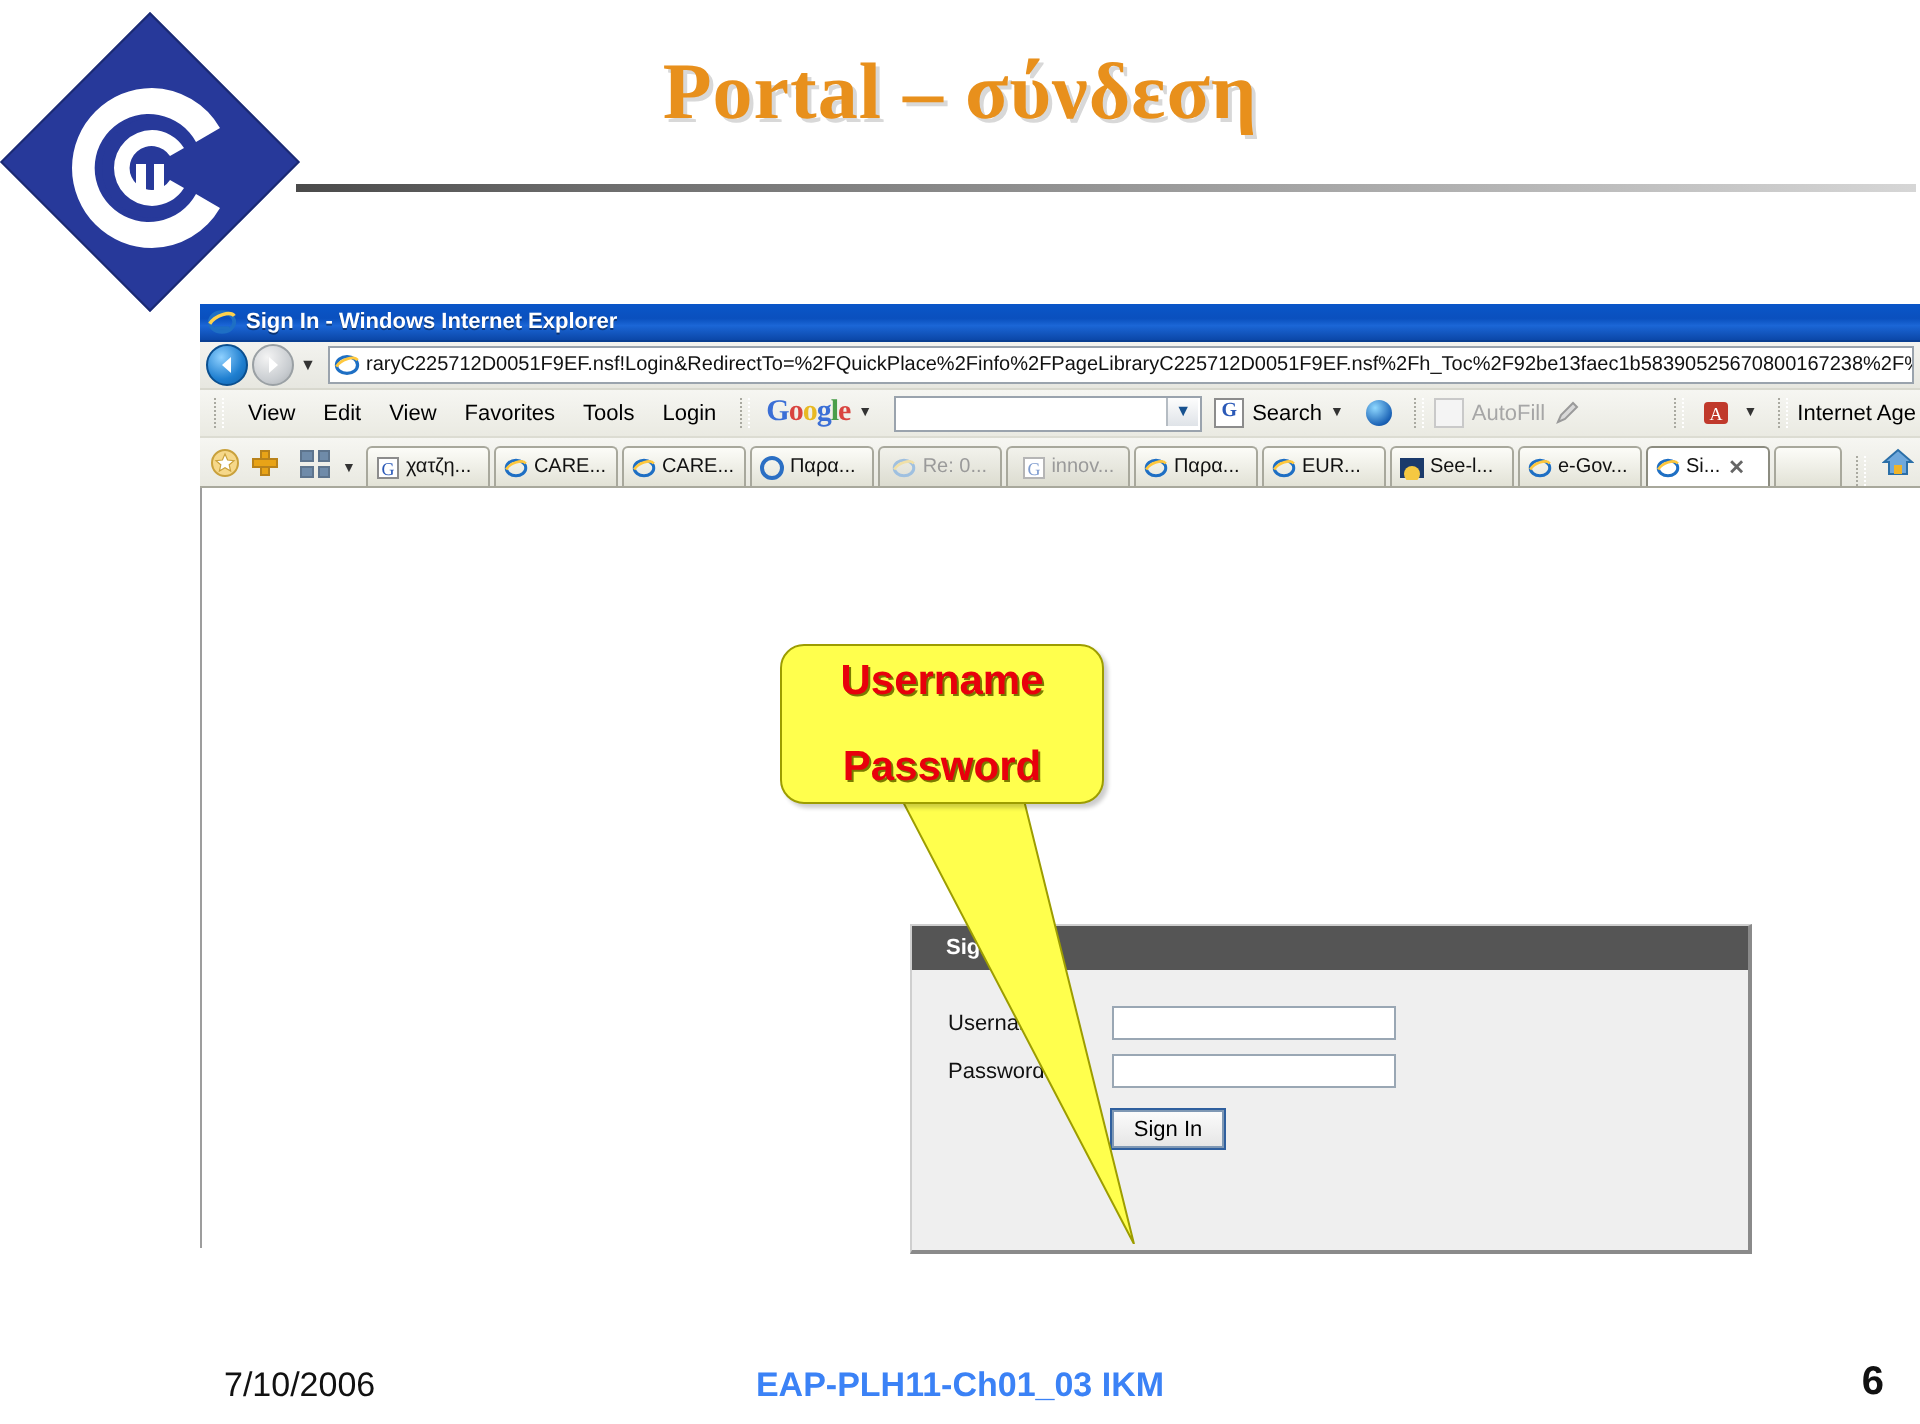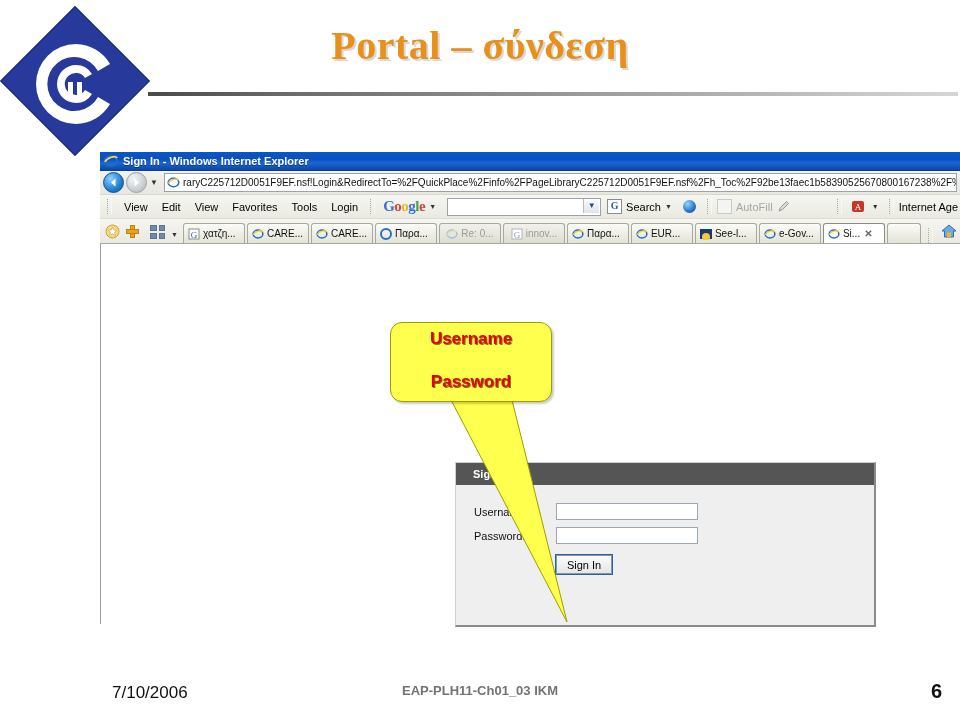--- a/index.html
+++ b/index.html
@@ -165,35 +165,35 @@
 
   
   .callout-wrap { position: absolute; left: 289px; top: 78px; width: 290px; height: 300px; pointer-events: none; }
   .callout-box {
     position: absolute; left: 0; top: 0; width: 160px; height: 78px;
     background: #FFFF4D; border: 1px solid #9d9d00;
     border-radius: 12px;
     box-shadow: 2px 2px 2px rgba(0,0,0,.2);
   }
   .callout-text {
-    color: #E8000C; font-weight: bold; font-size: 17px; text-align: center;
+    color: #E8000C; font-weight: bold; font-size: 21px; text-align: center;
     text-shadow: 1px 1px 0 #7a7a00;
   }
   .callout-text.t1 { position: absolute; left: 0; top: 6px; width: 160px; }
   .callout-text.t2 { position: absolute; left: 0; top: 49px; width: 160px; }
   .callout-tail { position: absolute; left: 0; top: 0; width: 290px; height: 300px; }
 
   
   .footer-date {
     position: absolute; left: 112px; top: 683px;
     font-size: 17px; font-weight: normal; color: #111;
   }
   .footer-center {
     position: absolute; left: 0; top: 683px; width: 960px; text-align: center;
-    font-size: 13px; font-weight: bold; color: #737373;
+    font-size: 17px; font-weight: bold; color: #3b82f6;
   }
   .footer-page {
     position: absolute; right: 18px; top: 680px;
     font-size: 20px; font-weight: bold; color: #111;
   }
 </style>
 </head>
 <body>
 
 <div class="slide">

